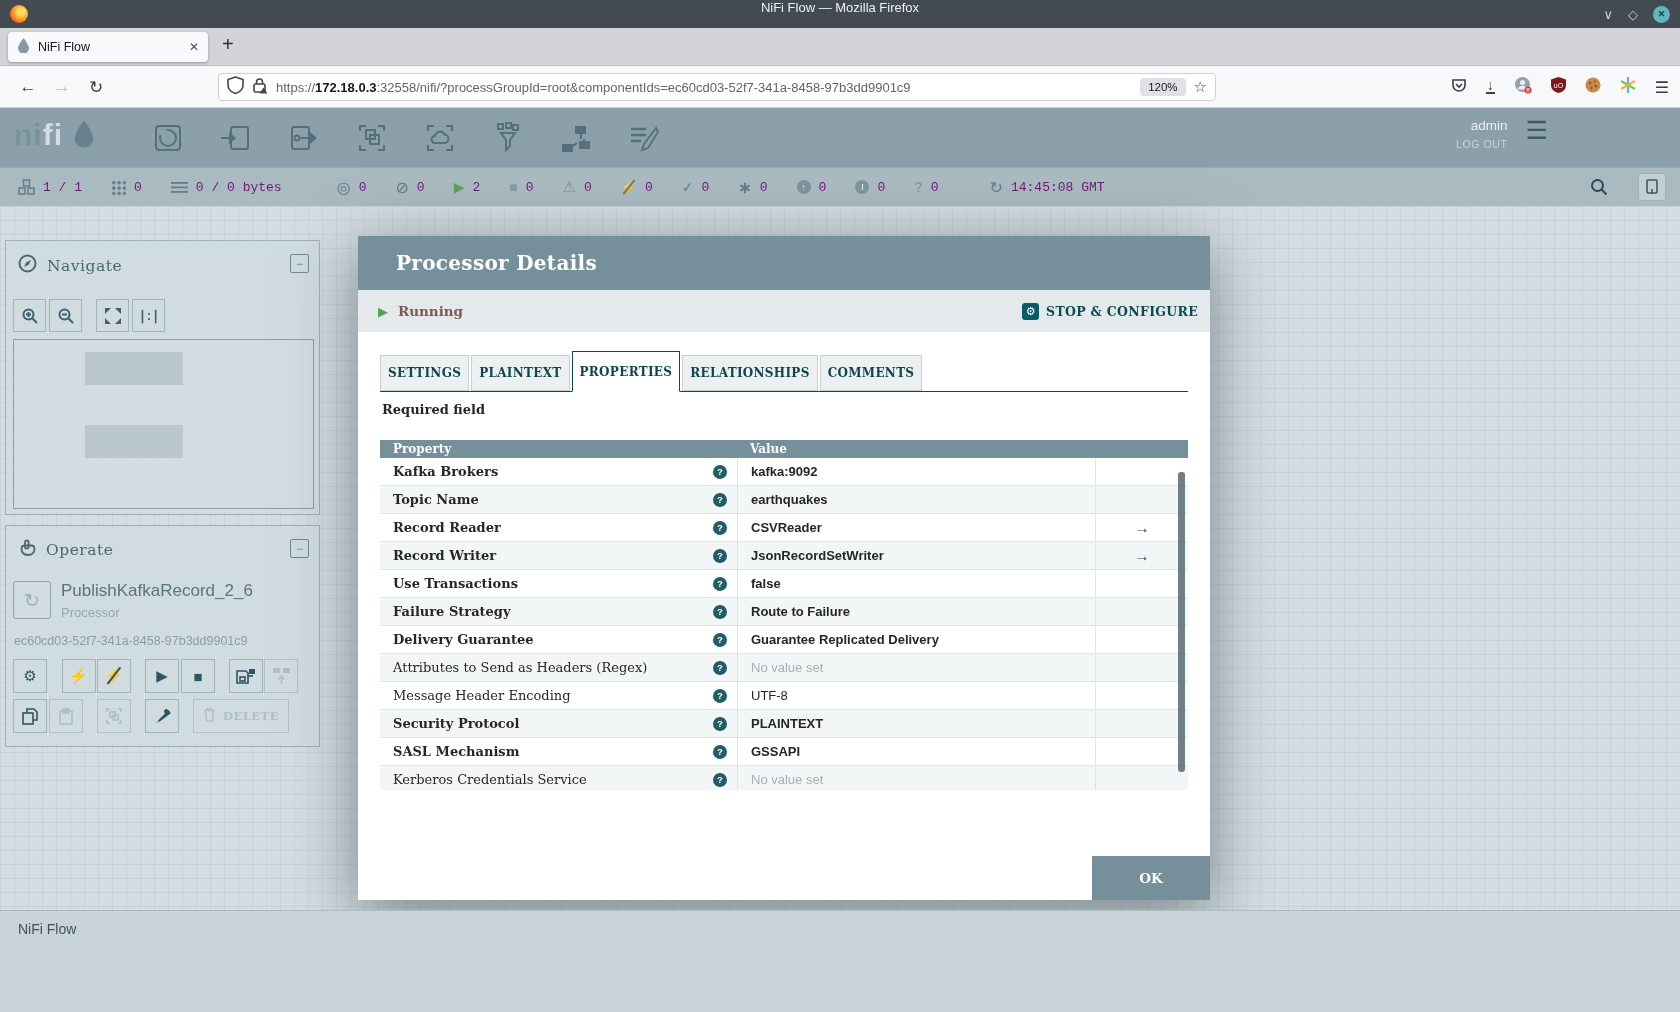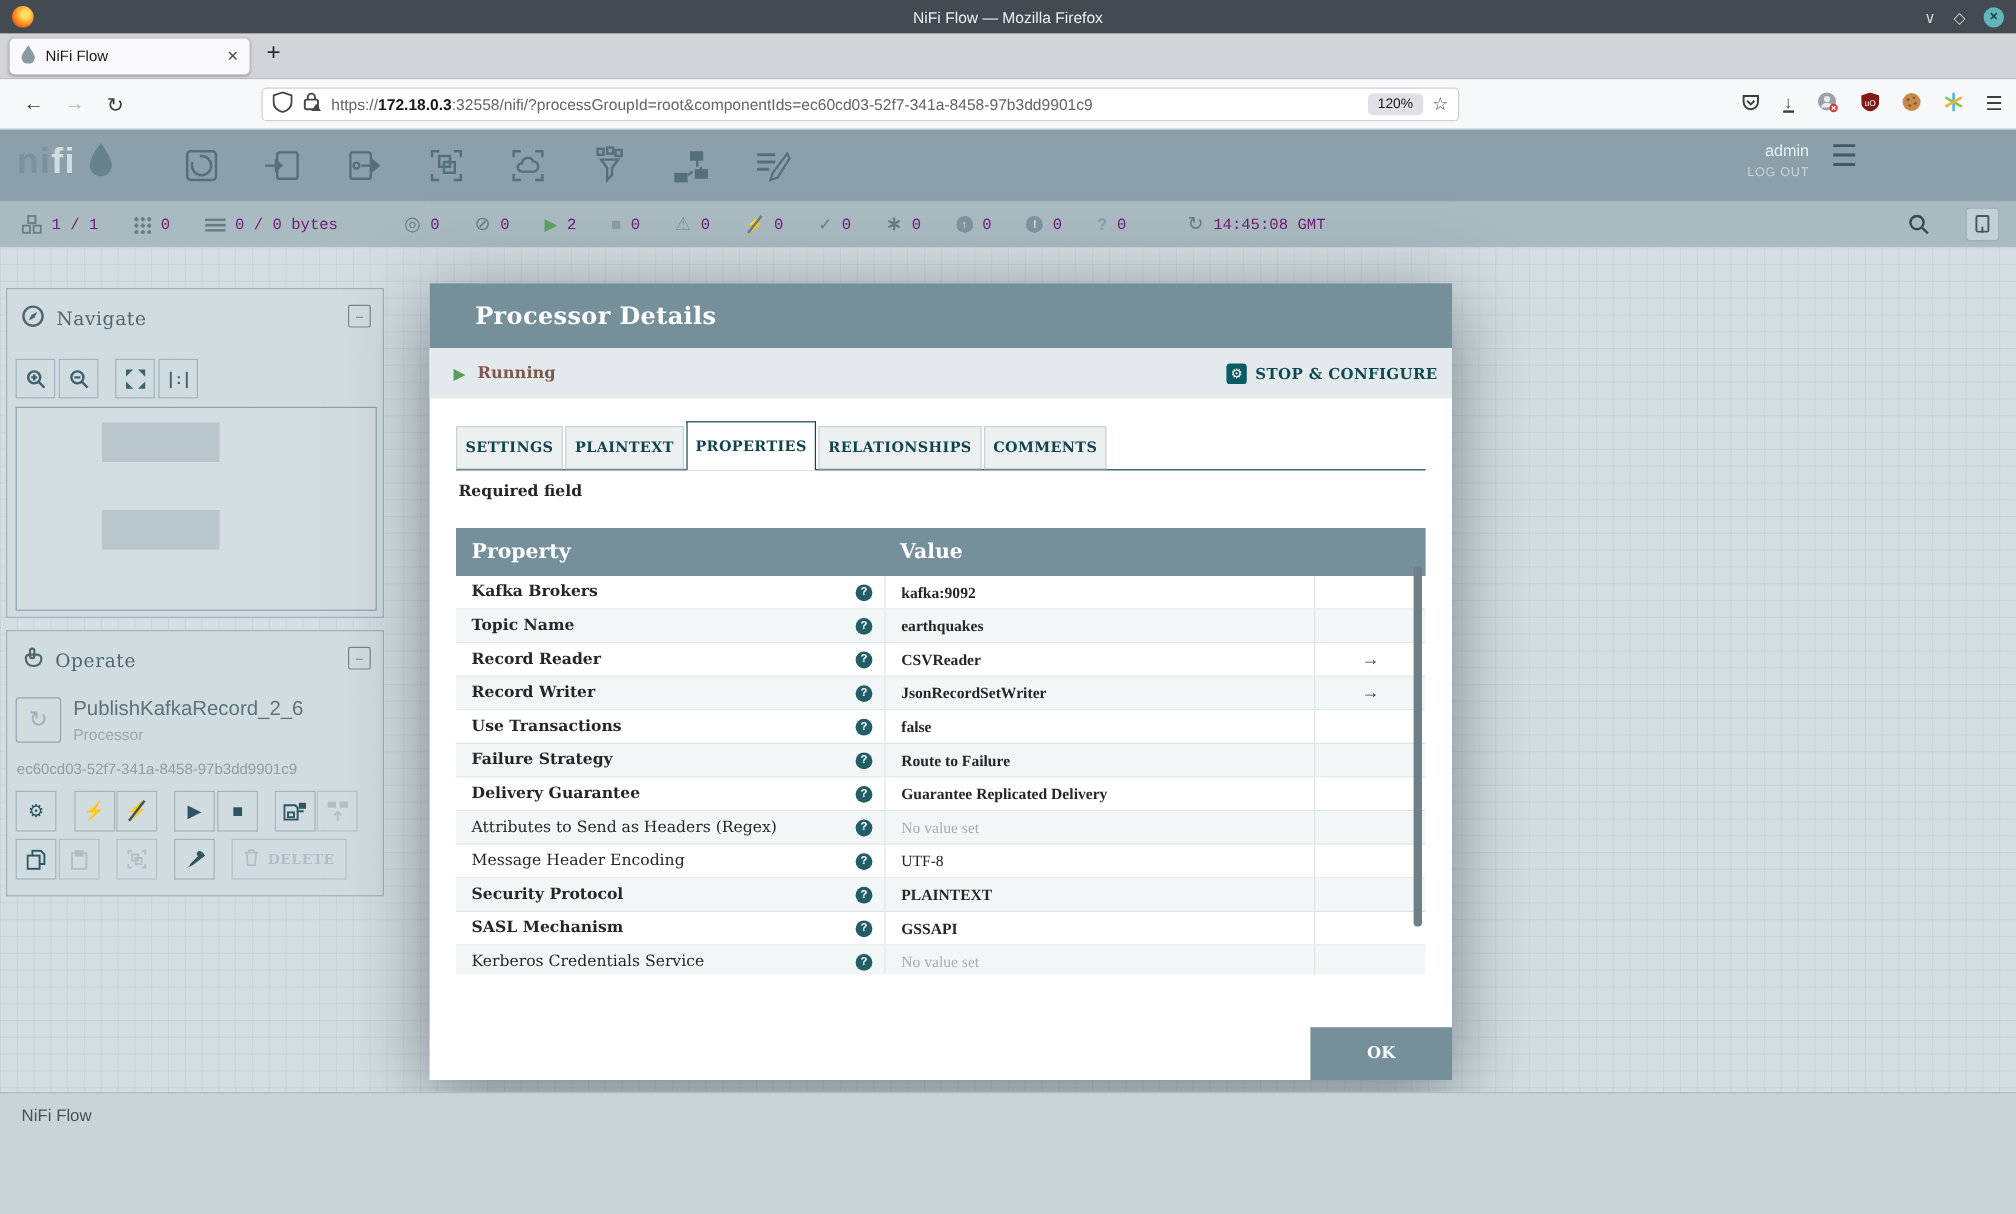--- a/index.html
+++ b/index.html
@@ -1,20 +1,20 @@
 <!DOCTYPE html>
 <html><head>
 <meta charset="utf-8">
 <style>
   html,body{margin:0;padding:0}
   body{width:1680px;height:1012px;position:relative;overflow:hidden;
        font-family:"Liberation Sans",sans-serif;background:#d4dde1}
 
   
-  #titlebar{position:absolute;left:0;top:0;width:100%;height:28px;background:#434a51;display:flex;align-items:center}
+  #titlebar{position:absolute;left:0;top:0;width:100%;height:28px;background:#434a51;display:flex;}
   .fx-logo{position:absolute;left:10px;top:5px;width:18px;height:18px;border-radius:50%;
     background:radial-gradient(circle at 62% 38%,#ffe066 0 18%,#ffb43a 38%,#ff7a1c 62%,#e8530e 80%,#8f1d6b 100%)}
   #win-title{flex:1;text-align:center;color:#eef0f2;font-size:13px}
   #win-controls{position:absolute;right:10px;top:0;height:28px;display:flex;align-items:center;gap:15px;color:#cfd4d8;font-size:13px}
   .win-close{width:17px;height:17px;border-radius:50%;background:#5fb7ba;color:#123c3e;font-size:9px;font-weight:bold;
     display:flex;align-items:center;justify-content:center}
 
   
   #tabstrip{position:absolute;left:0;top:28px;width:100%;height:38px;background:#d2d4d8;border-bottom:1px solid #bfc1c5;box-sizing:border-box}
   .tab{position:absolute;left:8px;top:4px;width:200px;height:30px;background:#f9f9fb;border-radius:4px;
@@ -116,29 +116,29 @@
   #dlg-tabs{position:absolute;left:22px;top:116px;width:808px;height:40px;border-bottom:1px solid #11454e;
     display:flex;align-items:flex-end;box-sizing:border-box}
   .dtab{height:36px;box-sizing:border-box;border:1px solid #c9d0d3;background:#edf0f1;display:flex;align-items:center;
     padding:0 7px;font-family:"DejaVu Serif",serif;font-size:12px;font-weight:bold;color:#11454e;
     letter-spacing:.3px;margin-right:2px}
   .dtab.active{height:41px;margin-bottom:-1px;background:#fff;border:1px solid #11454e;border-bottom:1px solid #fff;z-index:2}
 
   #req-note{position:absolute;left:24px;top:166px;font-family:"DejaVu Serif",serif;font-weight:bold;font-size:13px;color:#262626}
 
   #ptable{position:absolute;left:22px;top:204px;width:808px}
-  .thead{display:grid;grid-template-columns:357px 358px 93px;height:40px;background:#75909b;align-items:center;
-    color:#fff;font-family:"DejaVu Serif",serif;font-weight:bold;font-size:17px}
+  .thead{display:grid;grid-template-columns:357px 358px 93px;height:18px;background:#75909b;align-items:center;
+    color:#fff;font-family:"DejaVu Serif",serif;font-weight:bold;font-size:12px}
   .thead div{padding-left:13px}
   .tbody{position:relative;height:332px;overflow:hidden}
   .prow{display:grid;grid-template-columns:357px 358px 93px;height:27px;border-bottom:1px solid #dfe5e7;background:#fff}
   .prow:nth-child(even){background:#f3f6f7}
   .pname{padding-left:13px;font-family:"DejaVu Serif",serif;font-size:13px;color:#262626;display:flex;
     align-items:center;position:relative;height:100%;box-sizing:border-box}
-  .pval{padding-left:13px;font-family:Liberation Serif, serif;font-size:13px;color:#262626;border-left:1px solid #dfe5e7;
+  .pval{padding-left:13px;font-family:Liberation Sans, sans-serif;font-size:13px;color:#262626;border-left:1px solid #dfe5e7;
     height:100%;display:flex;align-items:center;box-sizing:border-box}
   .pgoto{border-left:1px solid #dfe5e7;height:100%;display:flex;align-items:center;justify-content:center;
     color:#174a54;font-weight:bold;font-size:15px;box-sizing:border-box}
   .req .pname,.req .pval{font-weight:bold}
   .novalue .pval{color:#a9afb1;font-weight:normal}
   .help{position:absolute;right:10px;width:14px;height:14px;border-radius:50%;background:#235e68;color:#fff;
     font-size:9.5px;font-weight:bold;display:flex;align-items:center;justify-content:center;
     font-family:"Liberation Sans",sans-serif}
   .scrollthumb{position:absolute;right:3px;top:32px;width:7px;height:300px;background:#6f7f86;border-radius:3px}
   #ok-btn{position:absolute;right:0;bottom:0;width:118px;height:44px;background:#75909b;color:#fff;

